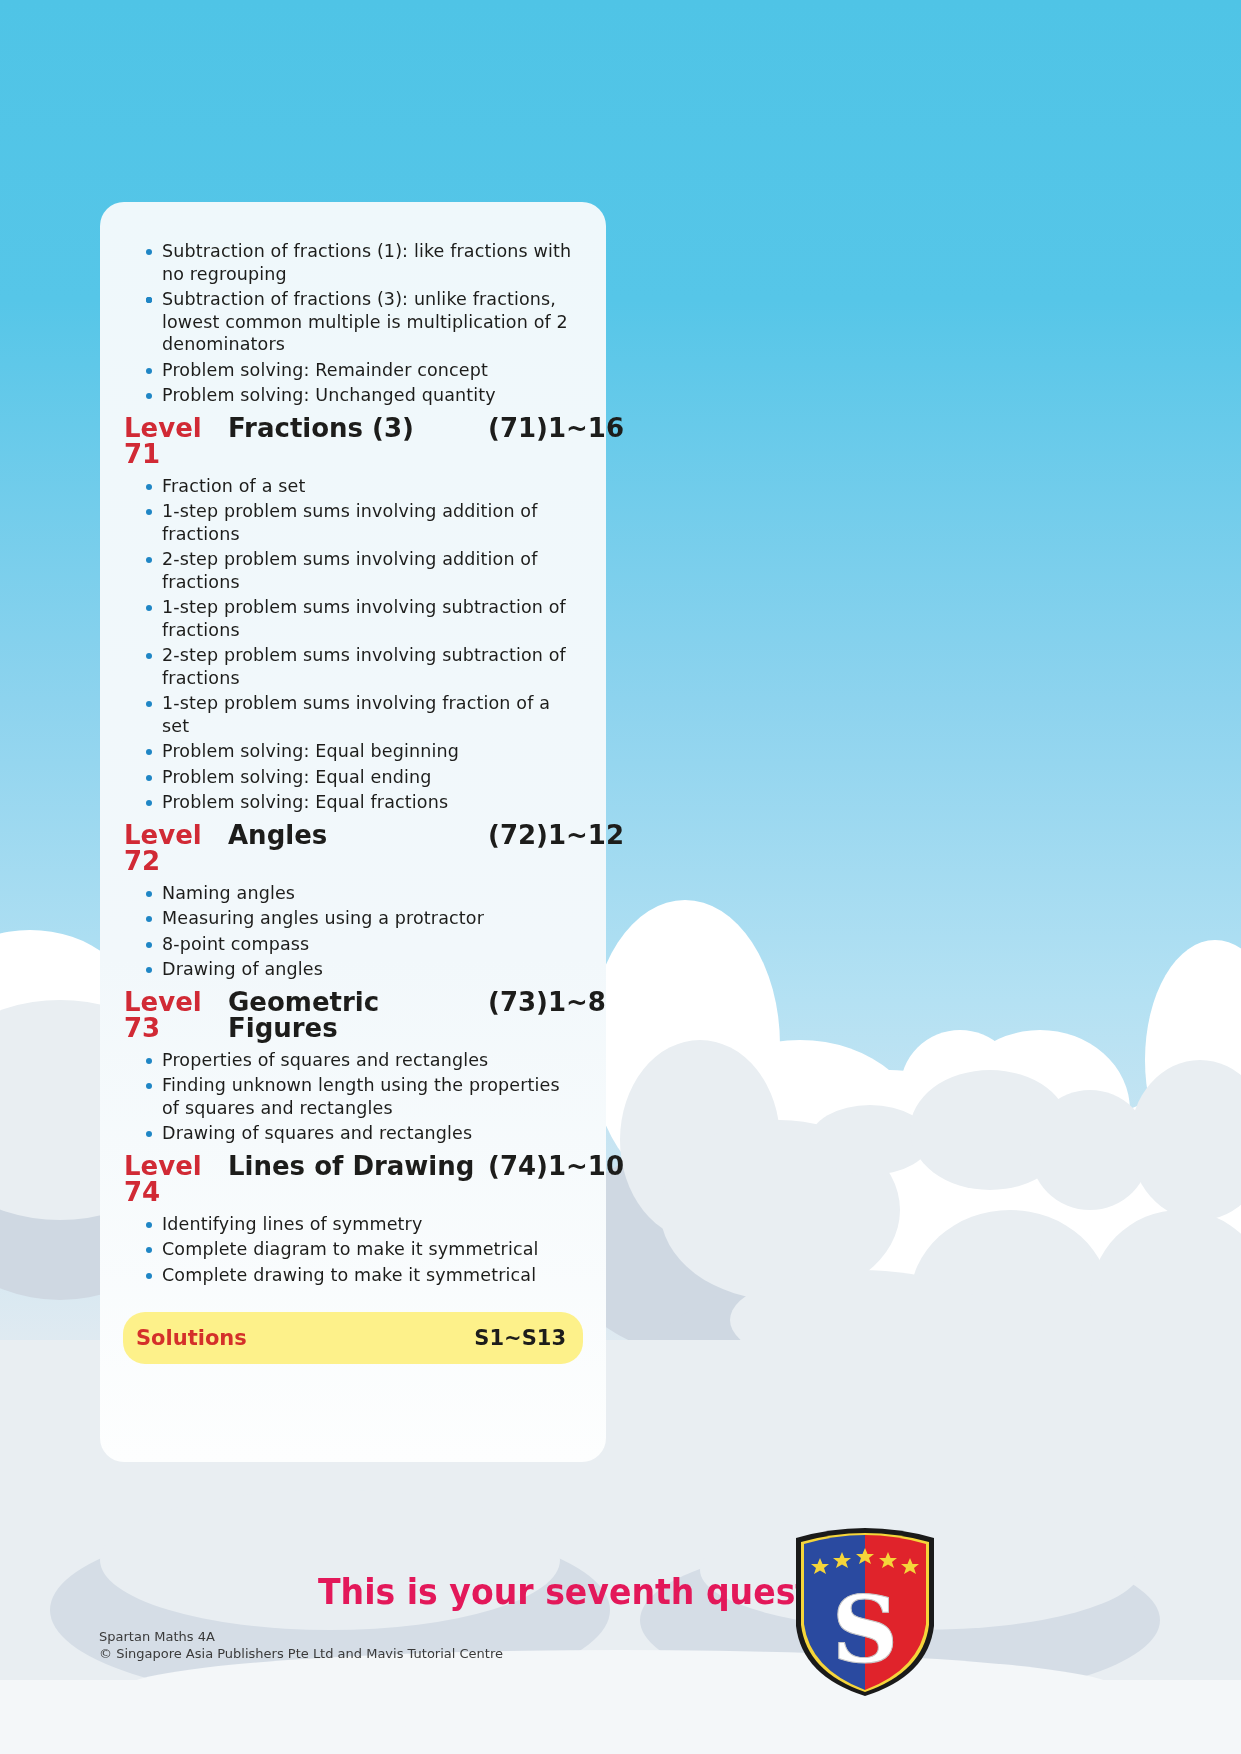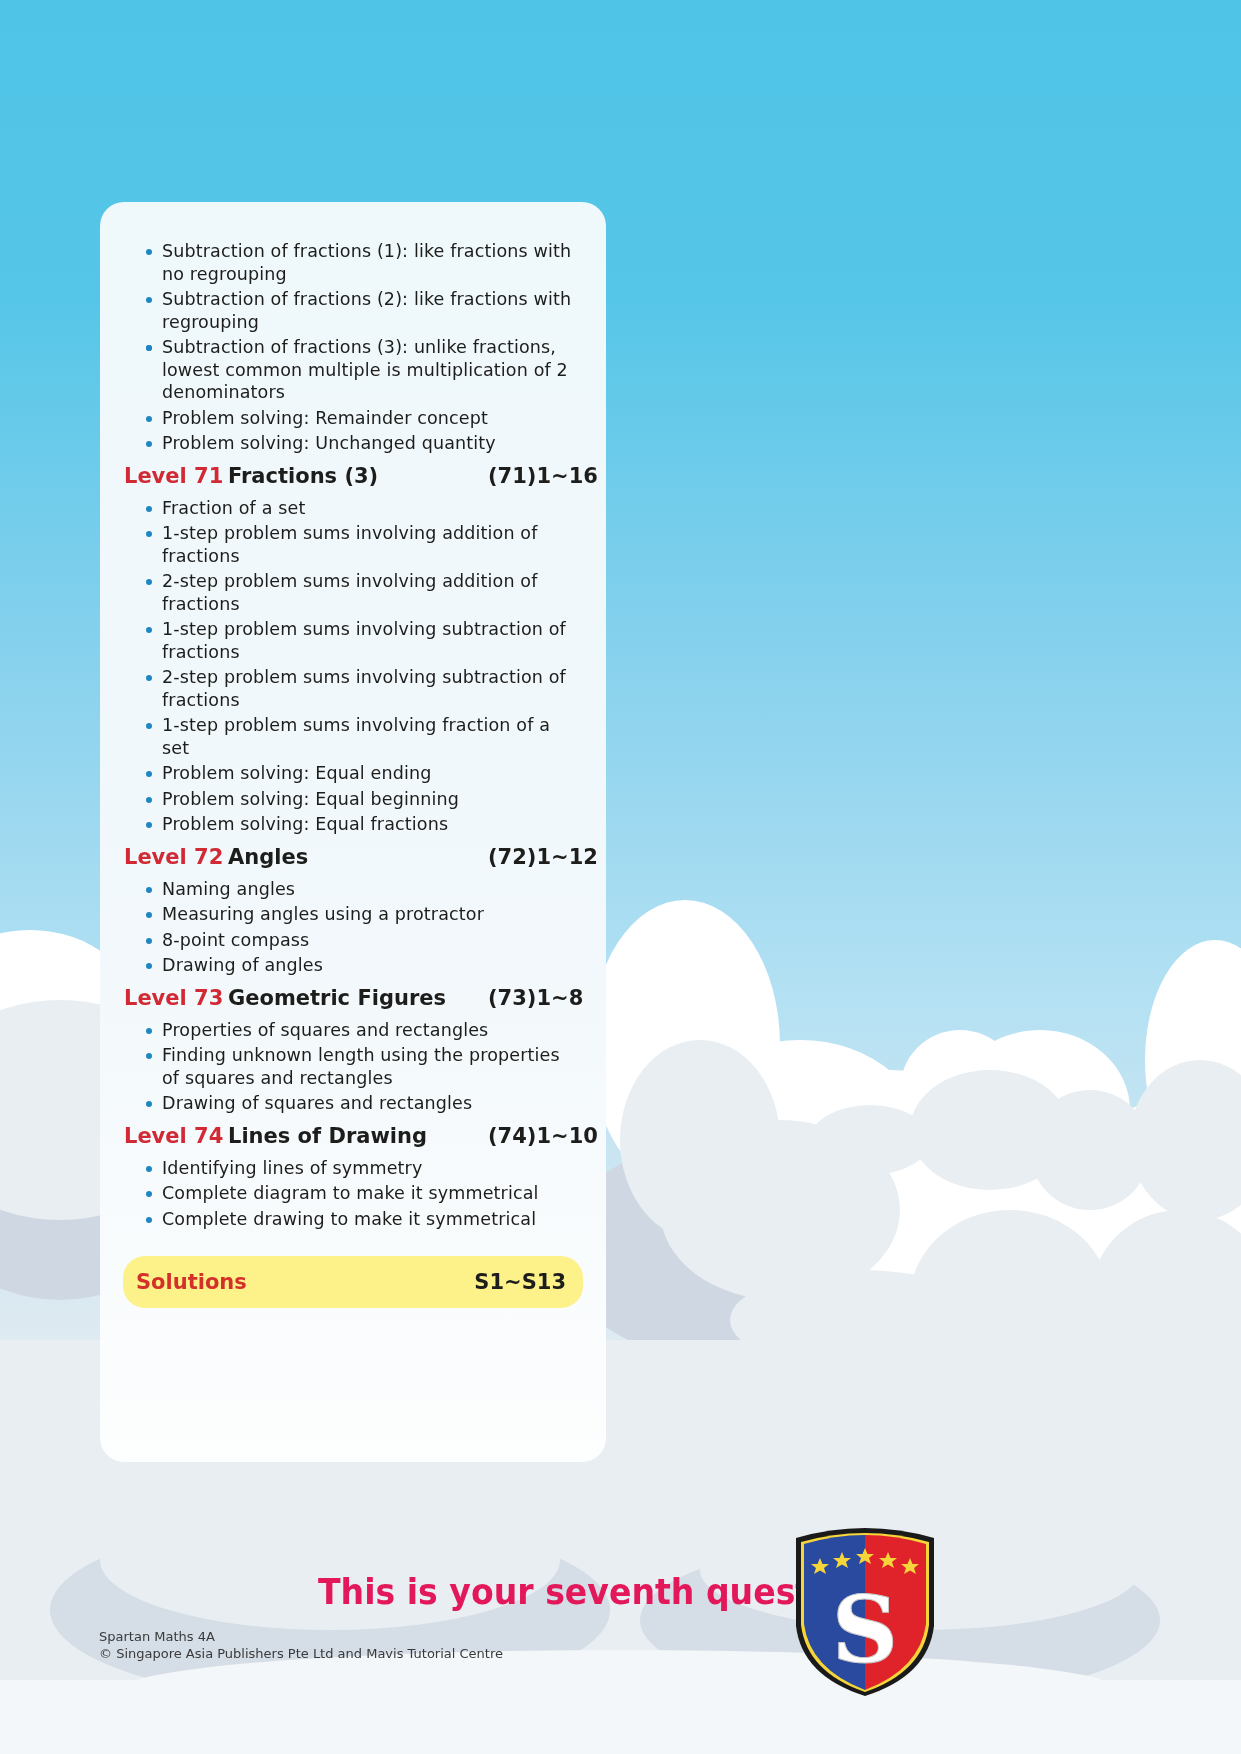--- a/index.html
+++ b/index.html
@@ -21,21 +21,21 @@
     position: relative; padding-left: 30px;
     font-size: 17.5px; line-height: 22.5px; color: #1d1d1b;
     letter-spacing: 0.15px; margin-bottom: 3px;
   }
   ul.items li .bullet {
     position: absolute; left: 14px; top: 9px; width: 6px; height: 6px;
     border-radius: 50%; background: #1f86c5;
   }
   .level-row {
     display: flex; align-items: flex-start; margin-top: 4px; margin-bottom: 2px;
-    font-size: 21px; font-weight: bold; line-height: 26px;
+    font-size: 26px; font-weight: bold; line-height: 26px;
   }
   .level-label { color: #d12a35; width: 104px; flex: none; }
   .level-title { color: #1d1d1b; flex: 1; }
   .level-pages { color: #1d1d1b; width: 96px; flex: none; }
   .solutions {
     margin-top: 26px; margin-left: -1px; width: 460px; height: 52px;
     background: #fdf18a; border-radius: 22px;
     display: flex; align-items: center; justify-content: space-between;
     padding: 0 17px 0 13px; box-sizing: border-box;
     font-size: 21px; font-weight: bold;
@@ -108,41 +108,41 @@
   </g>
   <g fill="#f4f7f9">
     <rect x="0" y="1680" width="1241" height="74"></rect>
     <ellipse cx="620" cy="1690" rx="500" ry="40"></ellipse>
   </g>
 </svg>
 
 <div class="card">
   <ul class="items">
     <li><span class="bullet"></span><span>Subtraction of fractions (1): like fractions with no regrouping</span></li>
-    <li><span class="bullet"></span><span>Subtraction of fractions (2): like fractions with regrouping</span></li>
+    <li><span class="bullet"></span></li>
     <li><span class="bullet"></span></li>
     <li><span class="bullet"></span><span>Subtraction of fractions (3): unlike fractions, lowest common multiple is multiplication of 2 denominators</span></li>
     <li><span class="bullet"></span><span>Problem solving: Remainder concept</span></li>
     <li><span class="bullet"></span><span>Problem solving: Unchanged quantity</span></li>
   </ul>
 
   <div class="level-row">
     <span class="level-label">Level 71</span>
     <span class="level-title">Fractions (3)</span>
     <span class="level-pages">(71)1~16</span>
   </div>
   <ul class="items">
     <li><span class="bullet"></span><span>Fraction of a set</span></li>
     <li><span class="bullet"></span><span>1-step problem sums involving addition of fractions</span></li>
     <li><span class="bullet"></span><span>2-step problem sums involving addition of fractions</span></li>
     <li><span class="bullet"></span><span>1-step problem sums involving subtraction of fractions</span></li>
     <li><span class="bullet"></span><span>2-step problem sums involving subtraction of fractions</span></li>
     <li><span class="bullet"></span><span>1-step problem sums involving fraction of a set</span></li>
+    <li><span class="bullet"></span><span>Problem solving: Equal beginning</span></li>
     <li><span class="bullet"></span><span>Problem solving: Equal ending</span></li>
-    <li><span class="bullet"></span><span>Problem solving: Equal beginning</span></li>
     <li><span class="bullet"></span><span>Problem solving: Equal fractions</span></li>
   </ul>
 
   <div class="level-row">
     <span class="level-label">Level 72</span>
     <span class="level-title">Angles</span>
     <span class="level-pages">(72)1~12</span>
   </div>
   <ul class="items">
     <li><span class="bullet"></span><span>Naming angles</span></li>

